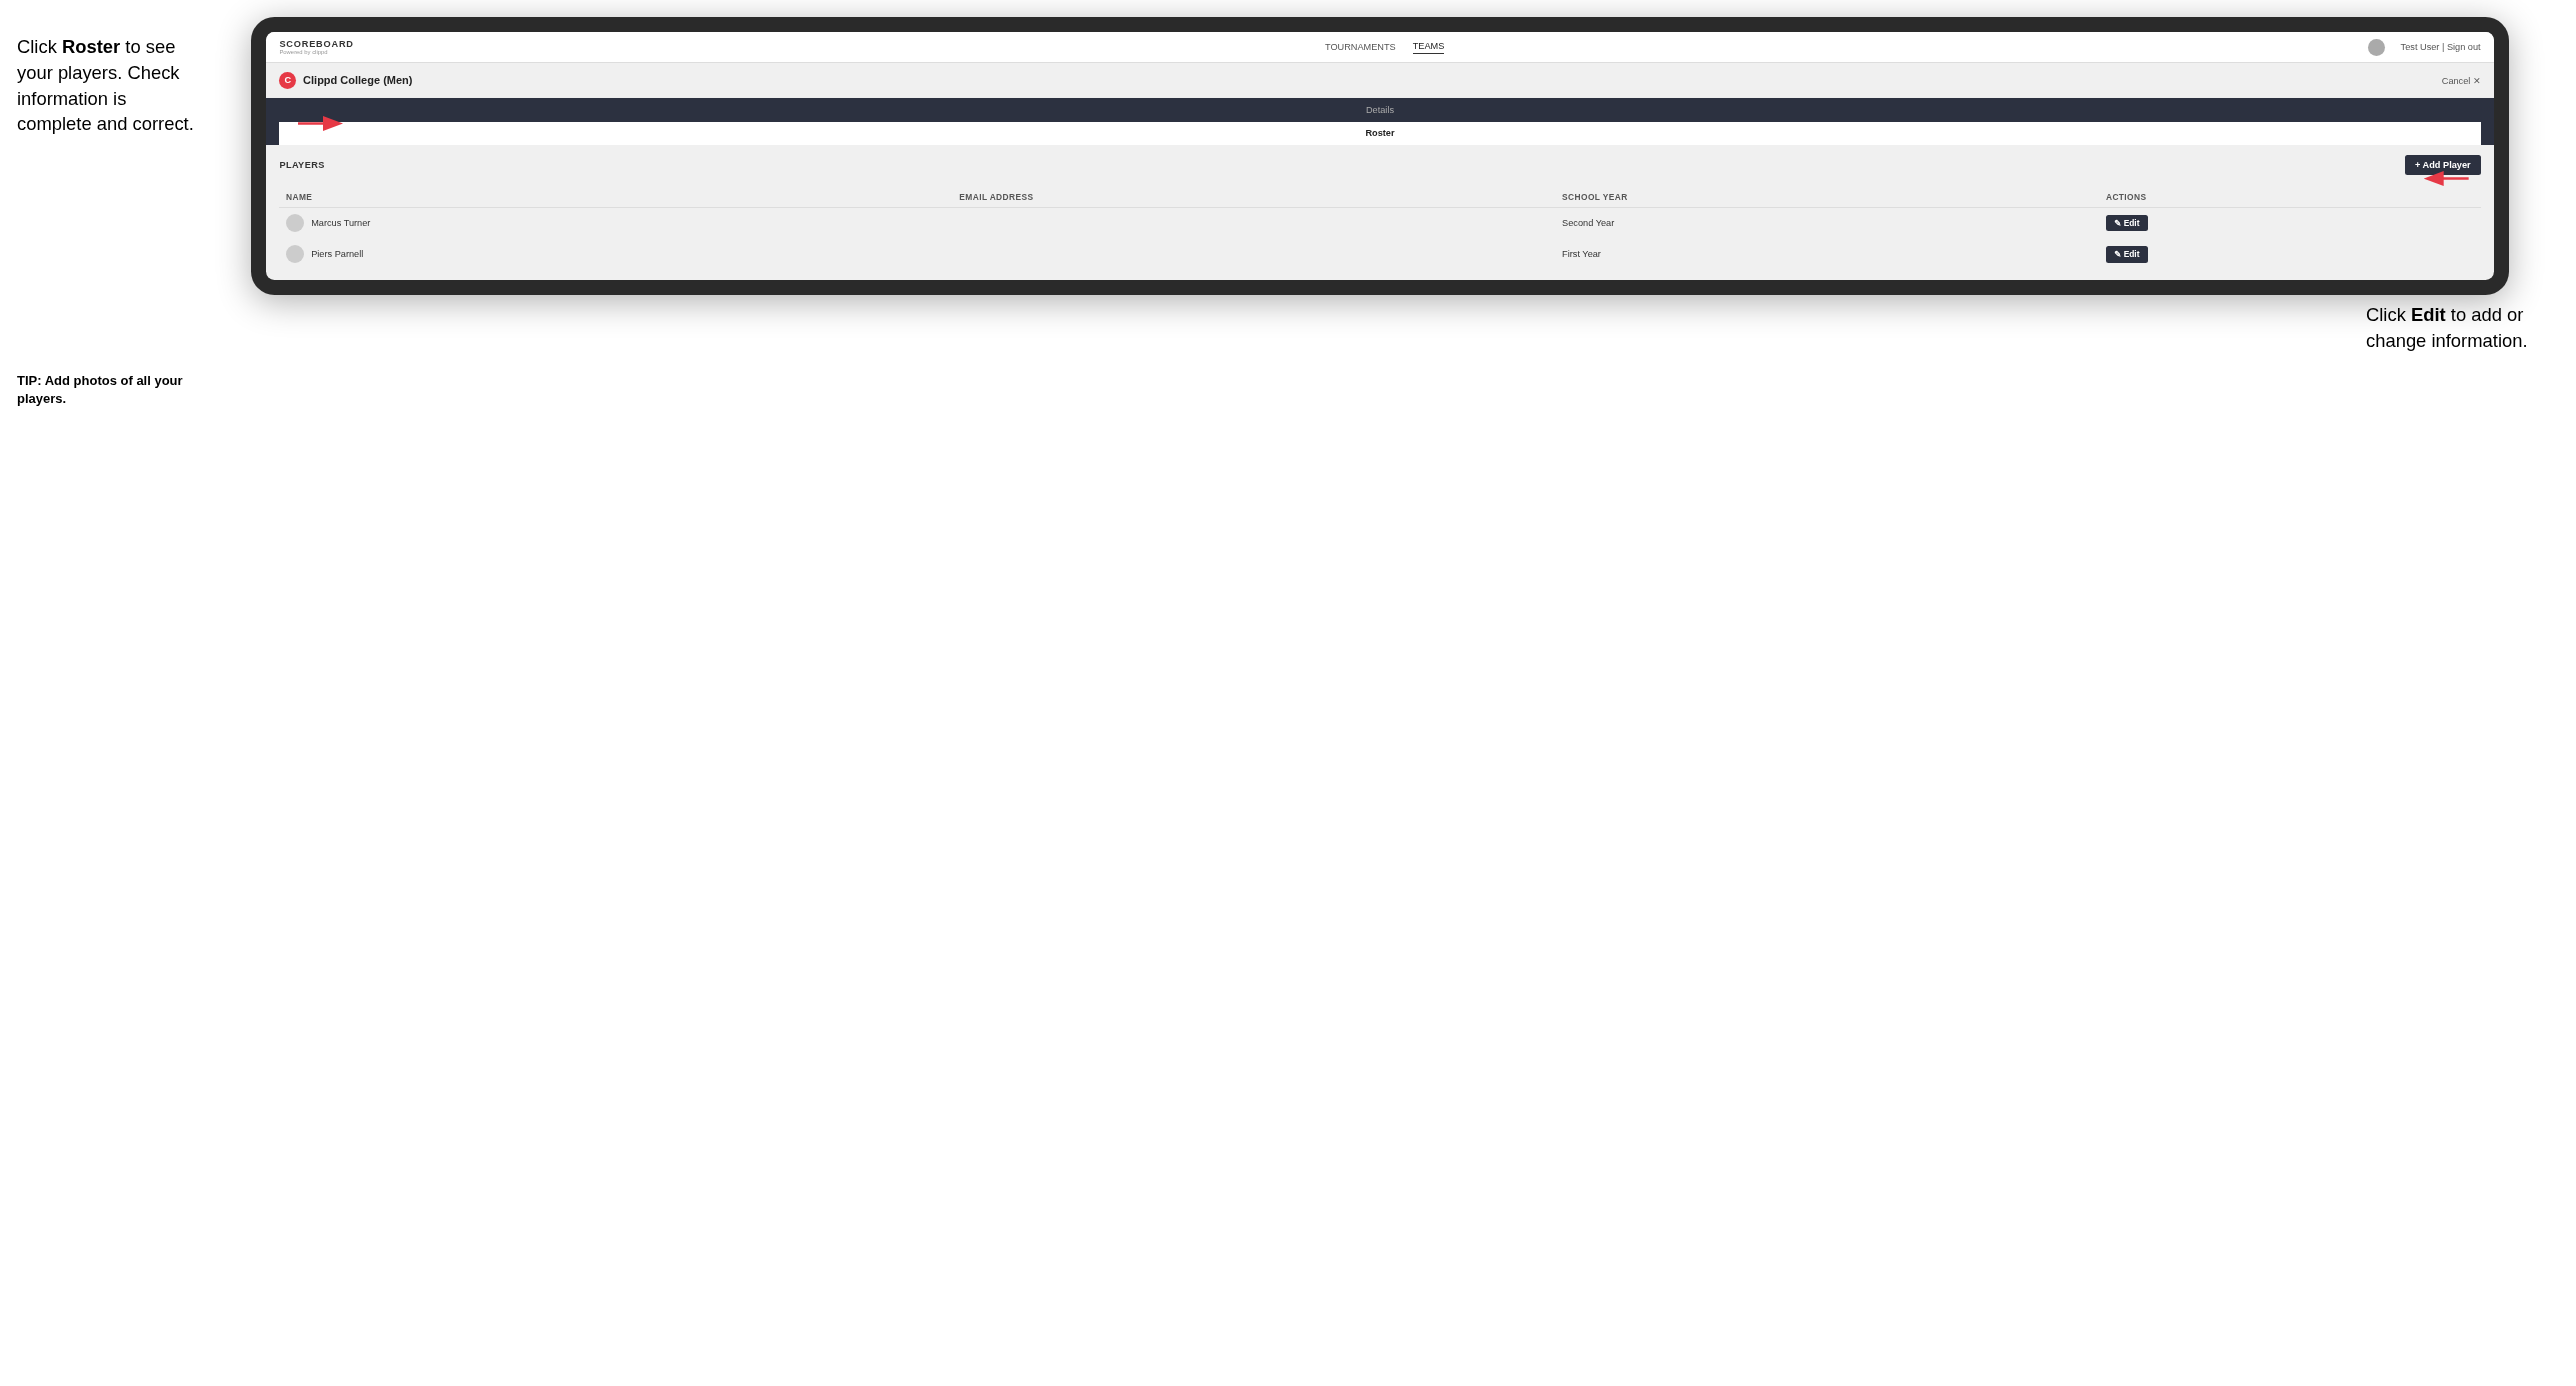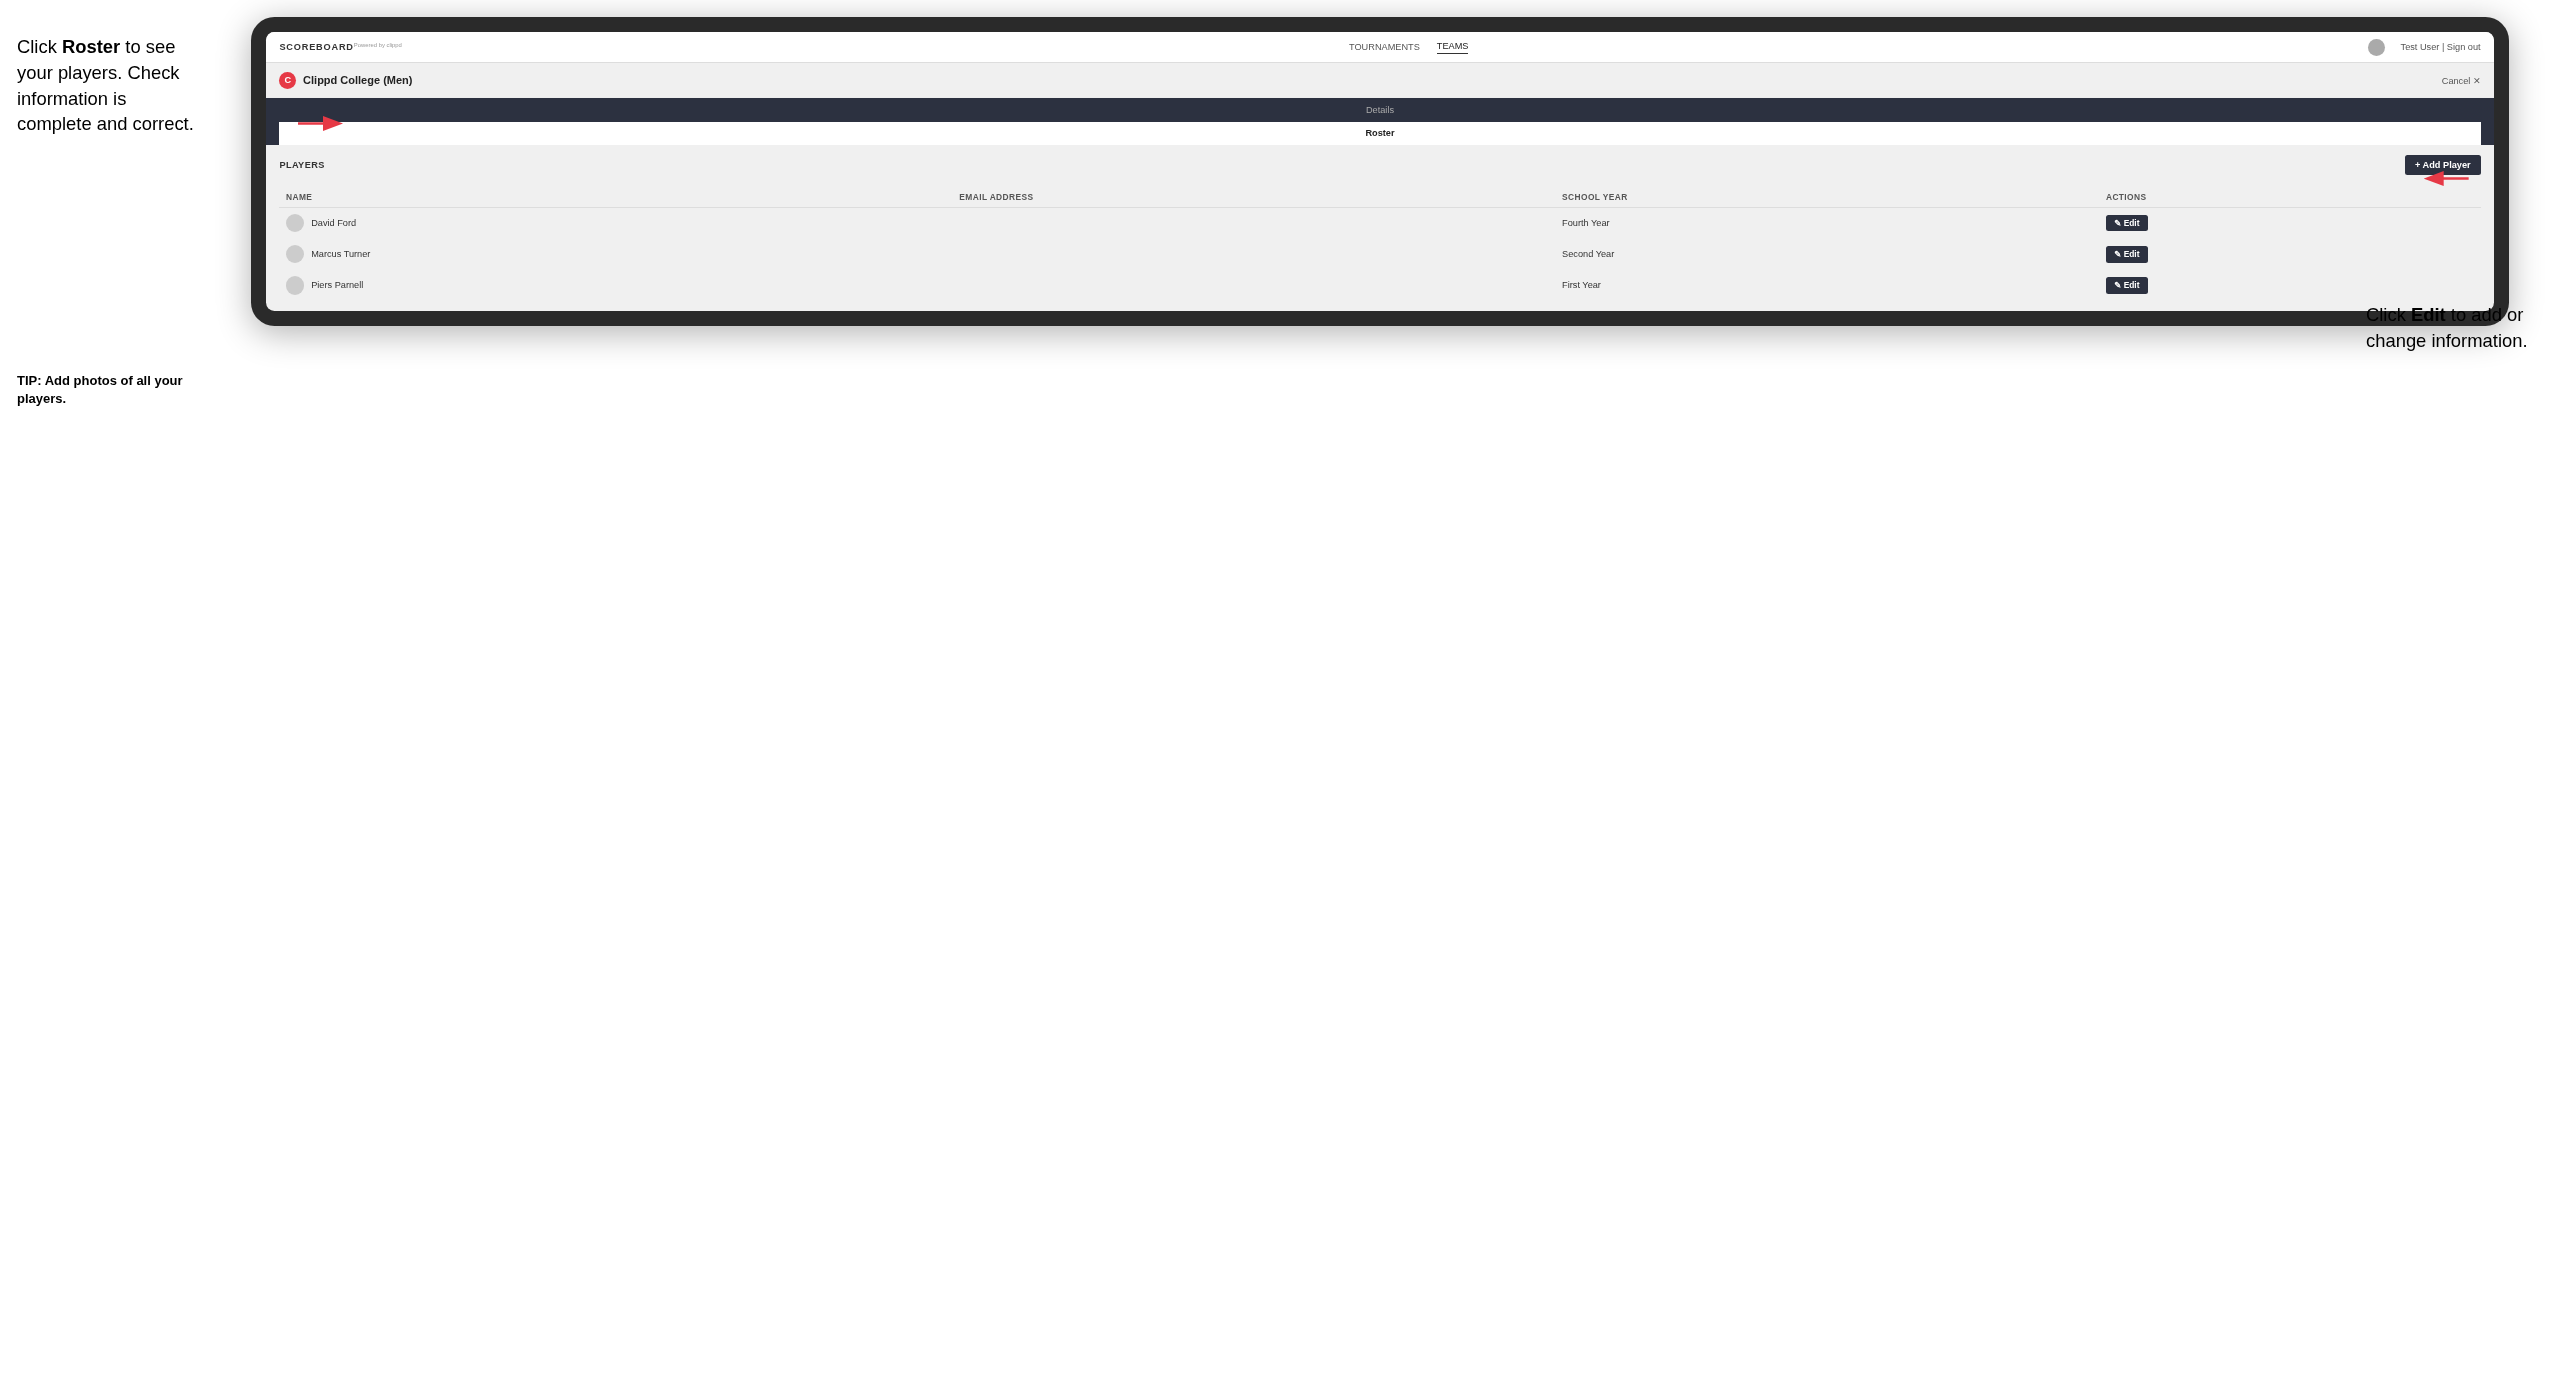--- a/index.html
+++ b/index.html
@@ -74,21 +74,21 @@
     .app-header {
       background: #fff;
       border-bottom: 0.8px solid #ddd;
       padding: 6.7px 13.4px;
       display: flex;
       align-items: center;
       justify-content: space-between;
     }
     .app-logo {
       display: flex;
-      flex-direction: row;
+      flex-direction: column;
     }
     .app-logo .logo-title {
       font-size: 9.2px;
       font-weight: 900;
       letter-spacing: 0.8px;
       color: #333;
       text-transform: uppercase;
     }
     .app-logo .logo-sub {
       font-size: 5.9px;
@@ -343,33 +343,20 @@
         <table class="players-table">
           <thead>
             <tr>
               <th>NAME</th>
               <th>EMAIL ADDRESS</th>
               <th>SCHOOL YEAR</th>
               <th class="col-actions">ACTIONS</th>
             </tr>
           </thead>
           <tbody id="players-tbody">
-              <tr>
-                <td>
-    <div class="player-name-cell">
-      <div class="player-avatar"></div>
-      <span>David Ford</span>
-    </div>
-  </td>
-                <td></td>
-                <td>Fourth Year</td>
-                <td class="col-actions">
-                  <button class="edit-btn">✎ Edit</button>
-                </td>
-              </tr>
               <tr>
                 <td>
     <div class="player-name-cell">
       <div class="player-avatar"></div>
       <span>Marcus Turner</span>
     </div>
   </td>
                 <td></td>
                 <td>Second Year</td>
                 <td class="col-actions">

